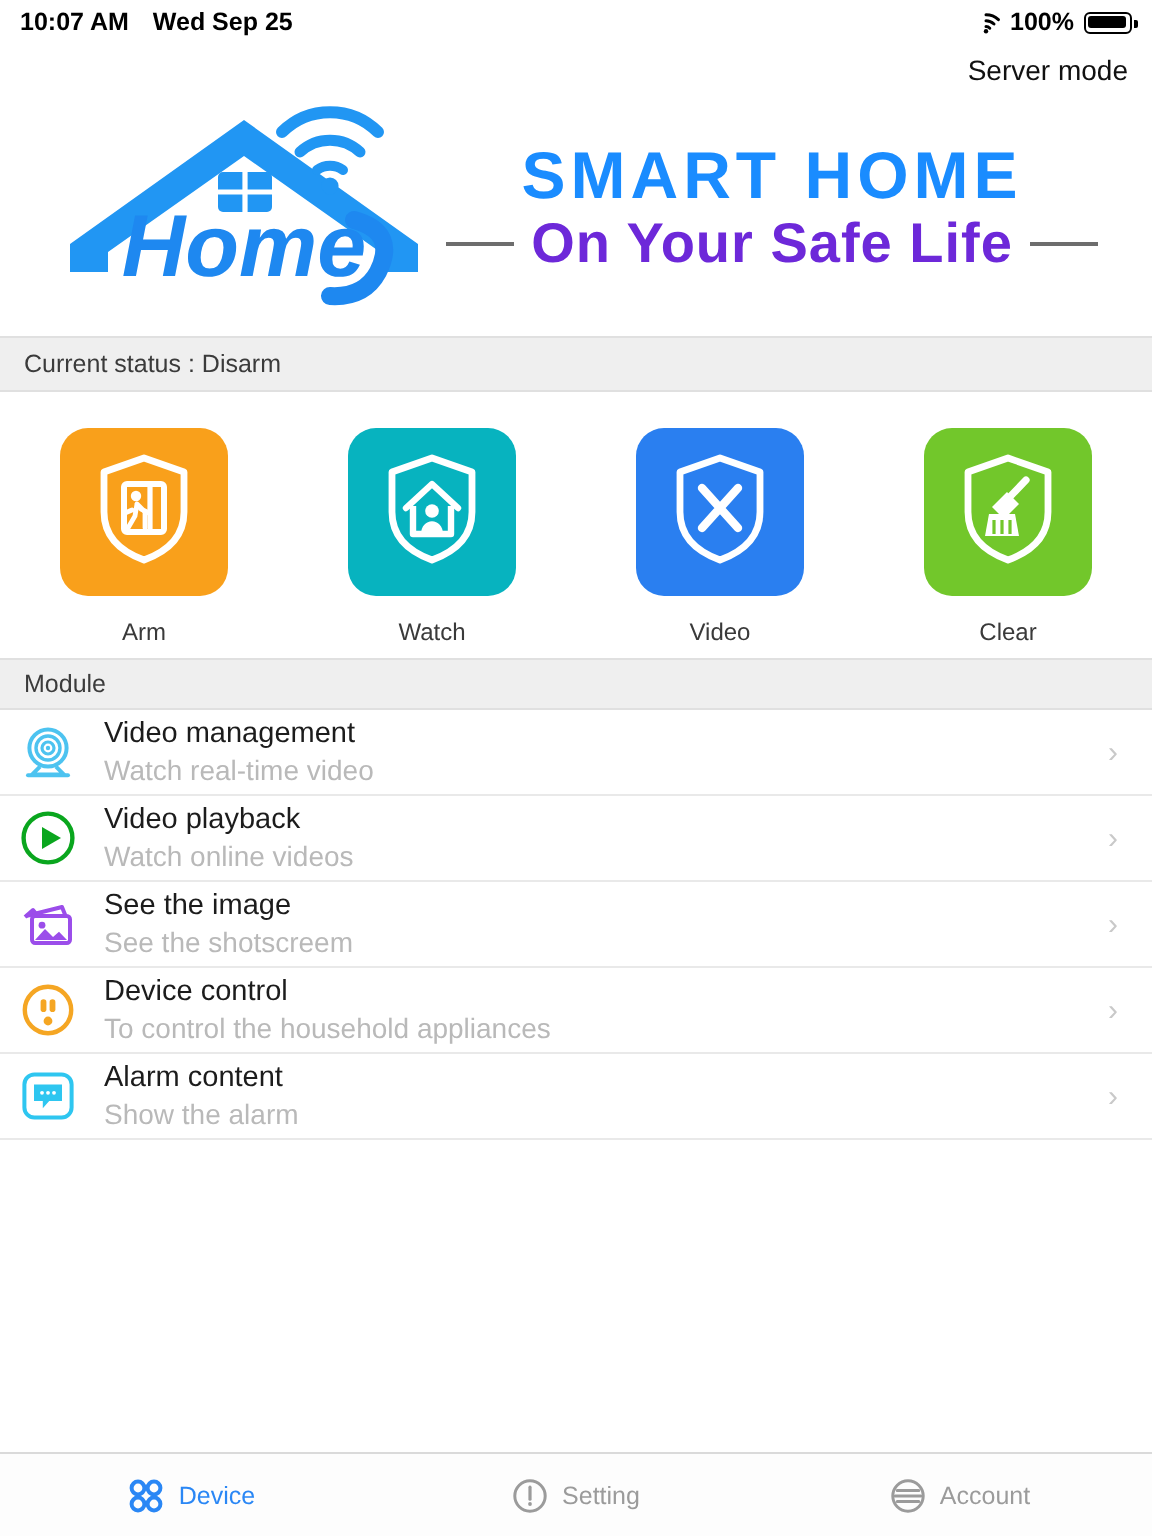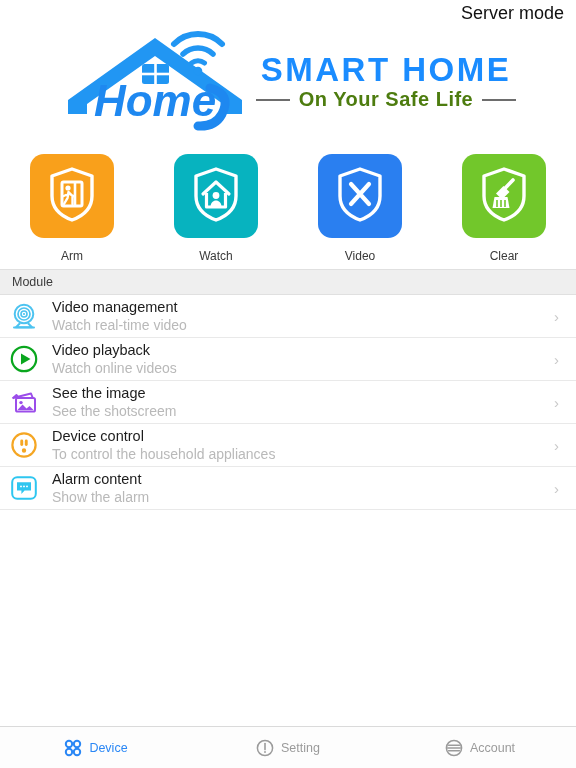--- a/index.html
+++ b/index.html
@@ -25,42 +25,42 @@
     position: relative; display: inline-block;
   }
   .battery::after {
     content: ""; position: absolute; right: -3.5px; top: 3px;
     width: 2px; height: 4px; background: #000; border-radius: 0 1px 1px 0;
   }
   .battery i { position: absolute; left: 1.2px; top: 1.2px; bottom: 1.2px; width: 19px; background: #000; border-radius: 1.5px; display: block; }
 
   
   .servermode-row { height: 26px; flex: 0 0 26px; display: flex; align-items: center; justify-content: flex-end; padding-right: 12px; }
-  .servermode { font-size: 18px; color: #111; }
+  .servermode { font-size: 14px; color: #111; }
 
   
   .logo-area { flex: 0 0 120px; display: flex; align-items: center; justify-content: center; gap: 6px; padding-bottom: 8px; }
   .logo-mark { width: 190px; height: 108px; position: relative; flex: 0 0 190px; }
   .logo-text { display: flex; flex-direction: column; align-items: center; gap: 2px; }
   .logo-title { font-size: 33px; font-weight: 700; letter-spacing: 2.5px; color: #1a8cff; line-height: 1; }
   .logo-sub-wrap { display: flex; align-items: center; gap: 9px; }
   .logo-rule { width: 34px; height: 2px; background: #6d6d6d; display: block; }
-  .logo-sub { font-size: 20px; font-weight: 600; color: #4d7c0f; letter-spacing: 0.5px; }
+  .logo-sub { font-size: 28px; font-weight: 600; color: #6d28d9; letter-spacing: 0.5px; }
 
   
   .sec-head {
     background: #efefef; color: #3b3b3b;
     font-size: 12.5px; padding: 5px 12px;
     border-top: 1px solid #e0e0e0; border-bottom: 1px solid #e0e0e0;
     flex: 0 0 auto;
   }
   .sec-head.status-head { padding: 6px 12px; }
 
   
-  .modes { display: flex; padding: 8px 0 6px 0; flex: 0 0 auto; border-radius: 19px; }
+  .modes { display: flex; padding: 18px 0 6px 0; flex: 0 0 auto; border-radius: 19px; }
   .mode { flex: 1; display: flex; flex-direction: column; align-items: center; gap: 11px; }
   .mode-tile {
     width: 84px; height: 84px; border-radius: 14px;
     display: flex; align-items: center; justify-content: center;
   }
   .mode-label { font-size: 12px; color: #3a3a3a; }
 
   
   .modules { flex: 0 0 auto; background: #fff; }
   .mrow {
@@ -85,20 +85,40 @@
   .tab { flex: 1; display: flex; align-items: center; justify-content: center; gap: 7px; }
   .tab .tlabel { font-size: 12.5px; color: #9b9b9b; }
   .tab.active .tlabel { color: #2a87f5; }
   .tab-ico { width: 18px; height: 18px; display: flex; align-items: center; justify-content: center; }
 </style>
 </head>
 <body>
 
 <div class="screen">
 
+  <div class="statusbar">
+    <div class="sb-left">
+      <span>10:07 AM</span>
+      <span>Wed Sep 25</span>
+    </div>
+    <div class="sb-right">
+      <span class="wifi-ico">
+        <svg width="14" height="11" viewBox="0 0 14 11">
+          <path d="M7 1.4c2.4 0 4.6.9 6.2 2.4" fill="none" stroke="#000" stroke-width="1.5" stroke-linecap="round"></path>
+          <path d="M7 4.4c1.5 0 2.9.6 4 1.6" fill="none" stroke="#000" stroke-width="1.5" stroke-linecap="round"></path>
+          <path d="M7 7.3c.7 0 1.4.3 1.9.8" fill="none" stroke="#000" stroke-width="1.5" stroke-linecap="round"></path>
+          <circle cx="7" cy="9.6" r="1.1" fill="#000"></circle>
+        </svg>
+      </span>
+      <span>100%</span>
+      <span class="battery">
+          <i></i>
+        </span>
+    </div>
+  </div>
 
   <div class="servermode-row">
     <span class="servermode">Server mode</span>
   </div>
 
   <div class="logo-area">
     <div class="logo-mark">
       <svg width="190" height="108" viewBox="0 0 190 108">
 
         <path d="M95 10 L182 72 L182 86 L163 86 L163 76 L95 28 L27 76 L27 86 L8 86 L8 72 Z" fill="#2196f3"></path>
@@ -120,20 +140,21 @@
     <div class="logo-text">
       <div class="logo-title">SMART HOME</div>
       <div class="logo-sub-wrap">
         <span class="logo-rule"></span>
         <span class="logo-sub">On Your Safe Life</span>
         <span class="logo-rule"></span>
       </div>
     </div>
   </div>
 
+  <div class="sec-head status-head">Current status : Disarm</div>
 
   <div class="modes">
 
     <div class="mode">
       <div class="mode-tile" style="background:#f9a01b">
         <span>
           <svg width="50" height="56" viewBox="0 0 50 56">
             <path d="M25 3 L45 10 v20 c0 13-9 20-20 24 C14 50 5 43 5 30 V10 Z" fill="none" stroke="#fff" stroke-width="3.4" stroke-linejoin="round"></path>
             <rect x="15" y="16" width="20" height="24" rx="1.5" fill="none" stroke="#fff" stroke-width="3"></rect>
             <path d="M28 17 v22" stroke="#fff" stroke-width="2.6"></path>

